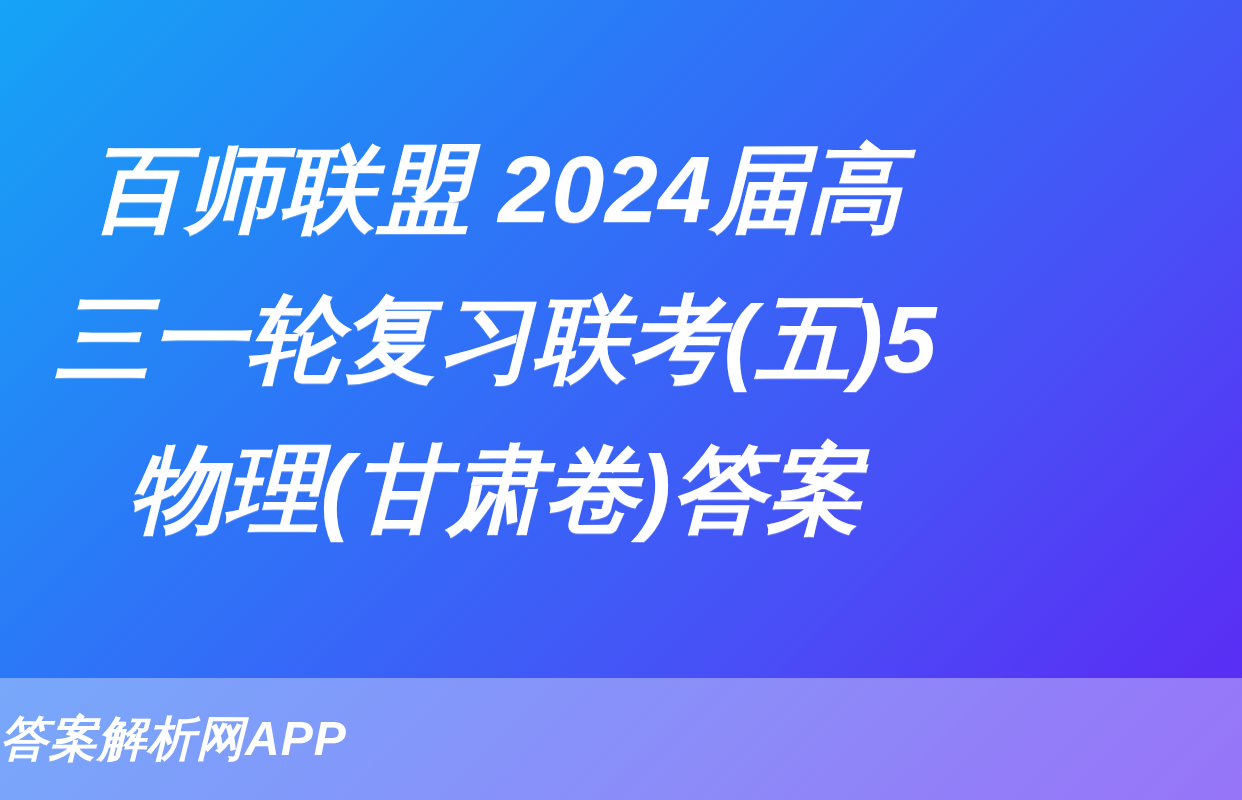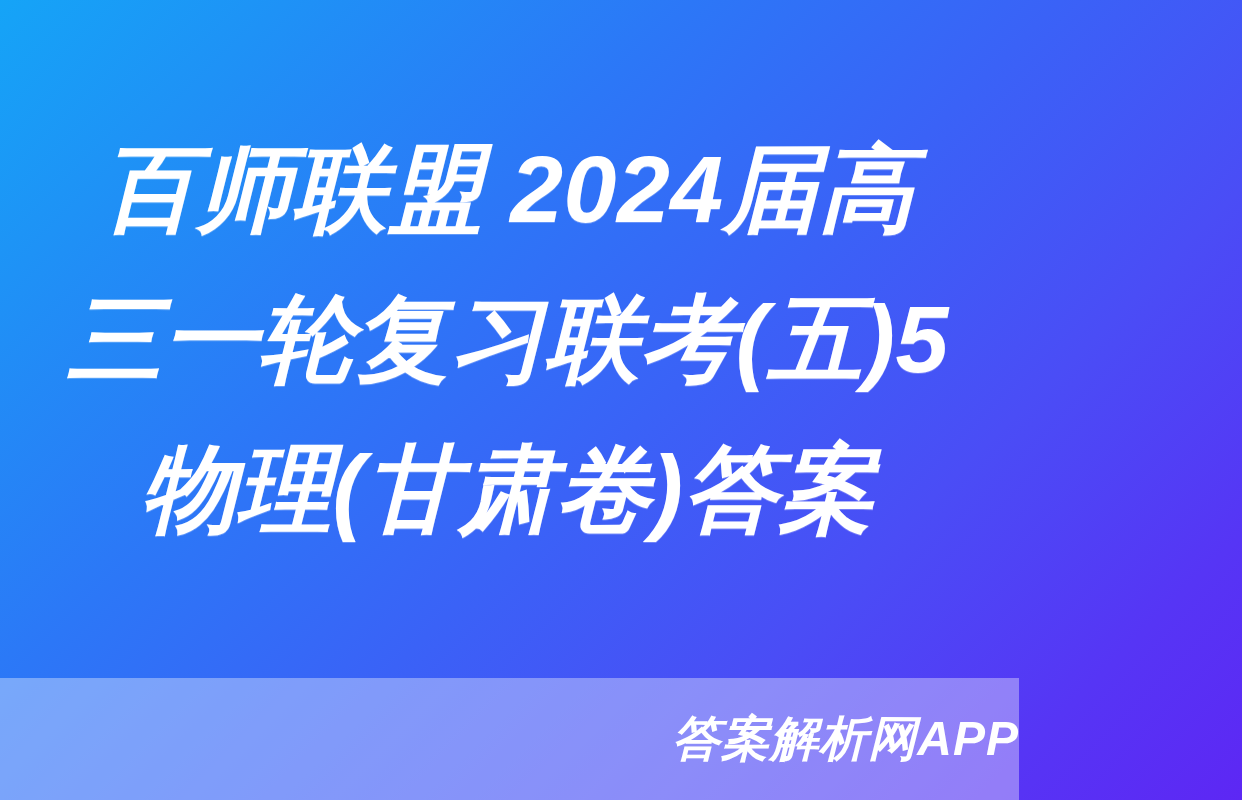--- a/index.html
+++ b/index.html
@@ -25,21 +25,21 @@
         #3a62f7 52%,
         #4a4df6 70%,
         #5635f5 87%,
         #5d27f4 100%);
     overflow: hidden;
   }
 
   
   .title-block {
     position: absolute;
-    left: 12px;
+    left: 0;
     top: 0;
     width: 992px;
     height: 678px;
     display: flex;
     align-items: center;
     justify-content: center;
     box-sizing: border-box;
     padding: 0 53px;
   }
 
@@ -54,26 +54,26 @@
     letter-spacing: 0.5px;
     word-break: break-all;
     text-shadow: 0 1px 0 rgba(255,255,255,0.25);
   }
 
   
   .bottom-banner {
     position: absolute;
     left: 0;
     top: 678px;
-    width: 1019px;
+    width: 1242px;
     height: 122px;
     background: rgba(255, 255, 255, 0.36);
     display: flex;
     align-items: center;
-    justify-content: flex-end;
+    justify-content: flex-start;
   }
 
   .banner-text {
     color: #ffffff;
     font-size: 48px;
     font-weight: 700;
     font-style: italic;
     letter-spacing: 1px;
     line-height: 1;
     white-space: nowrap;

